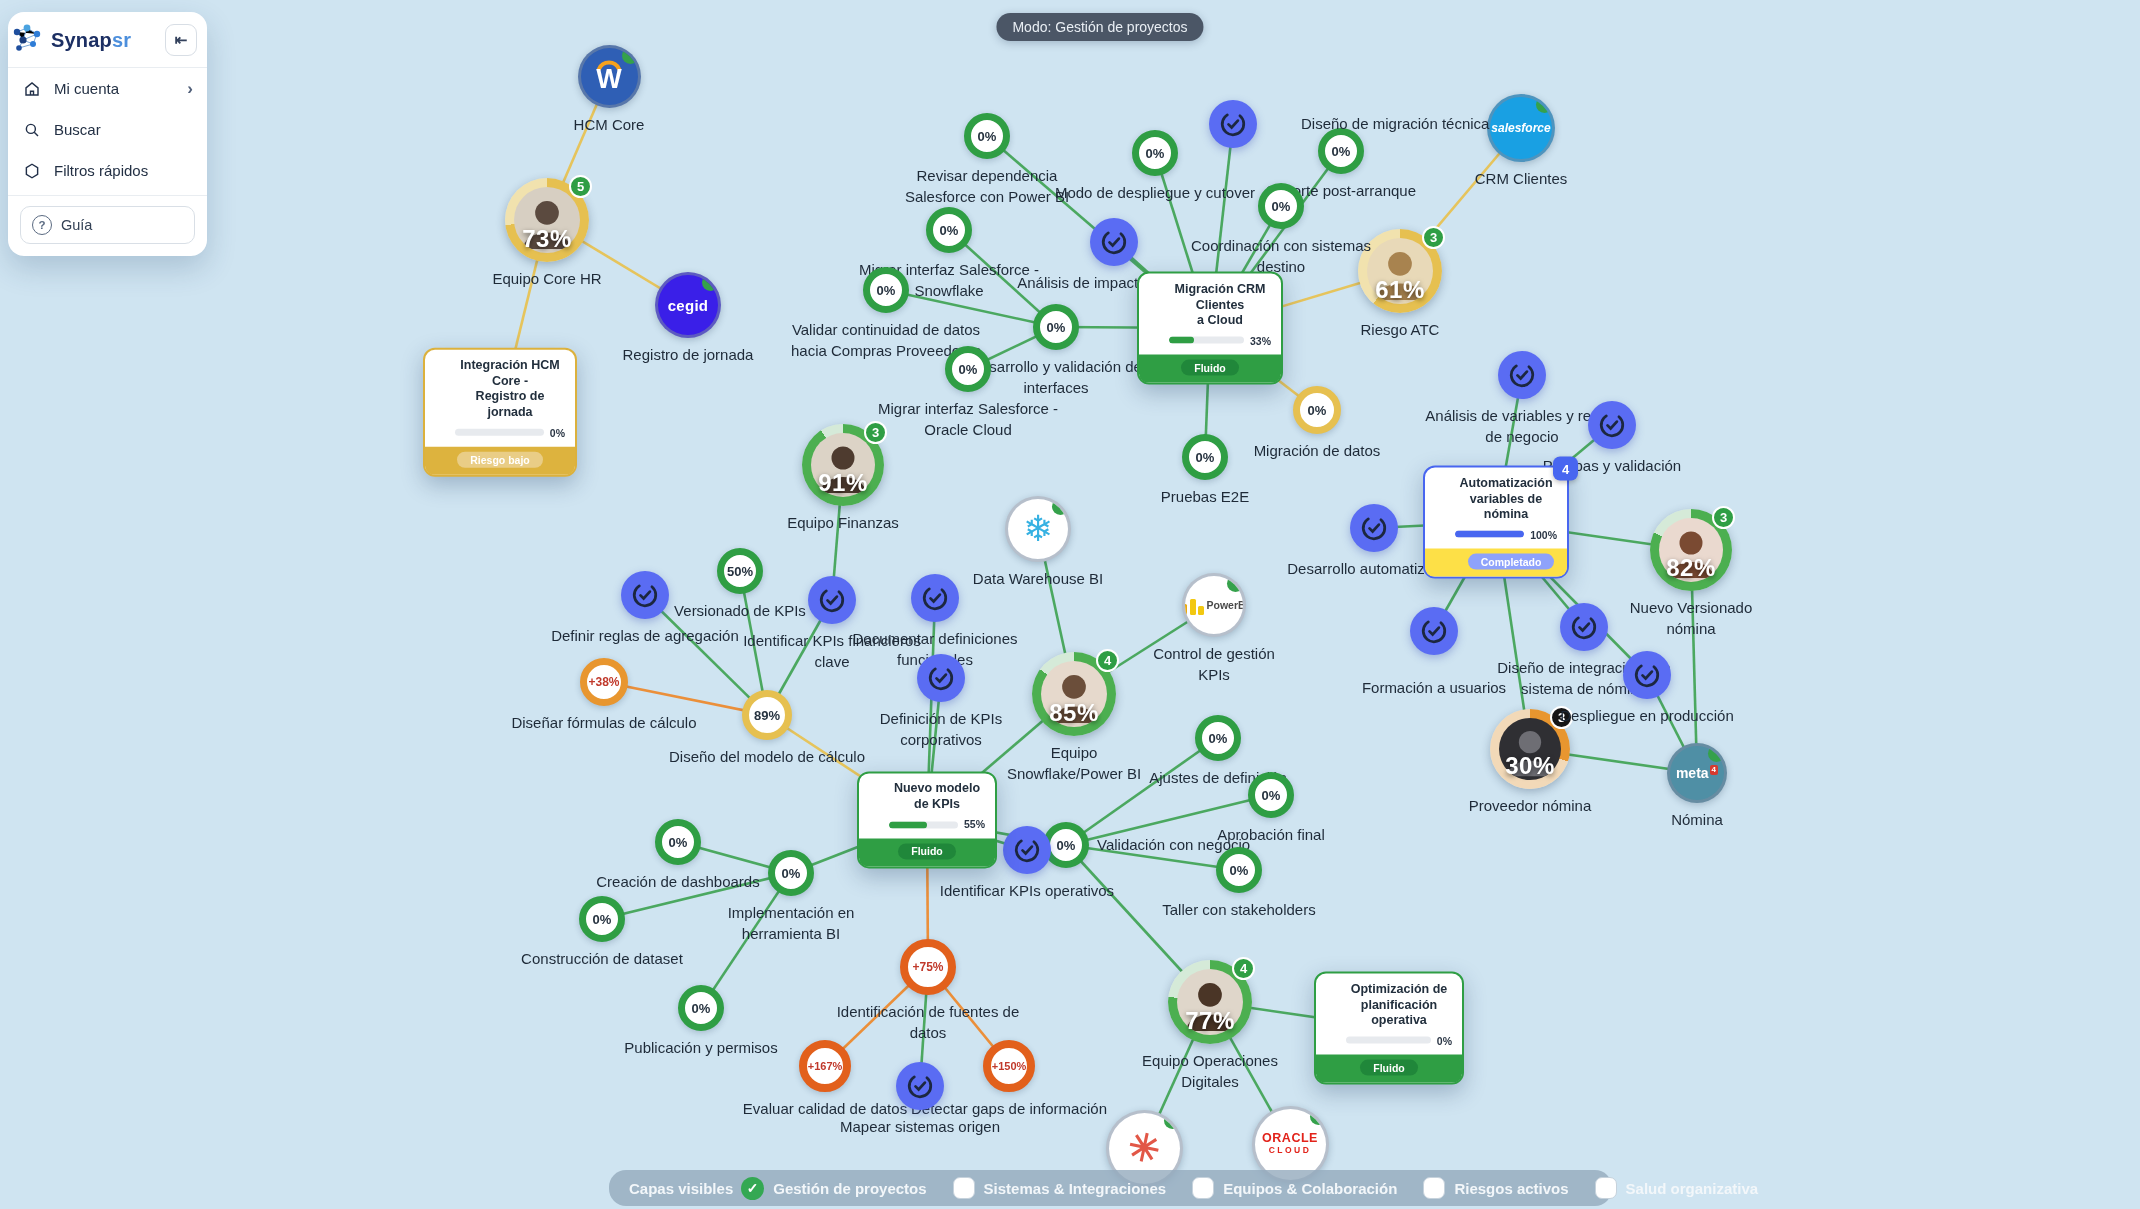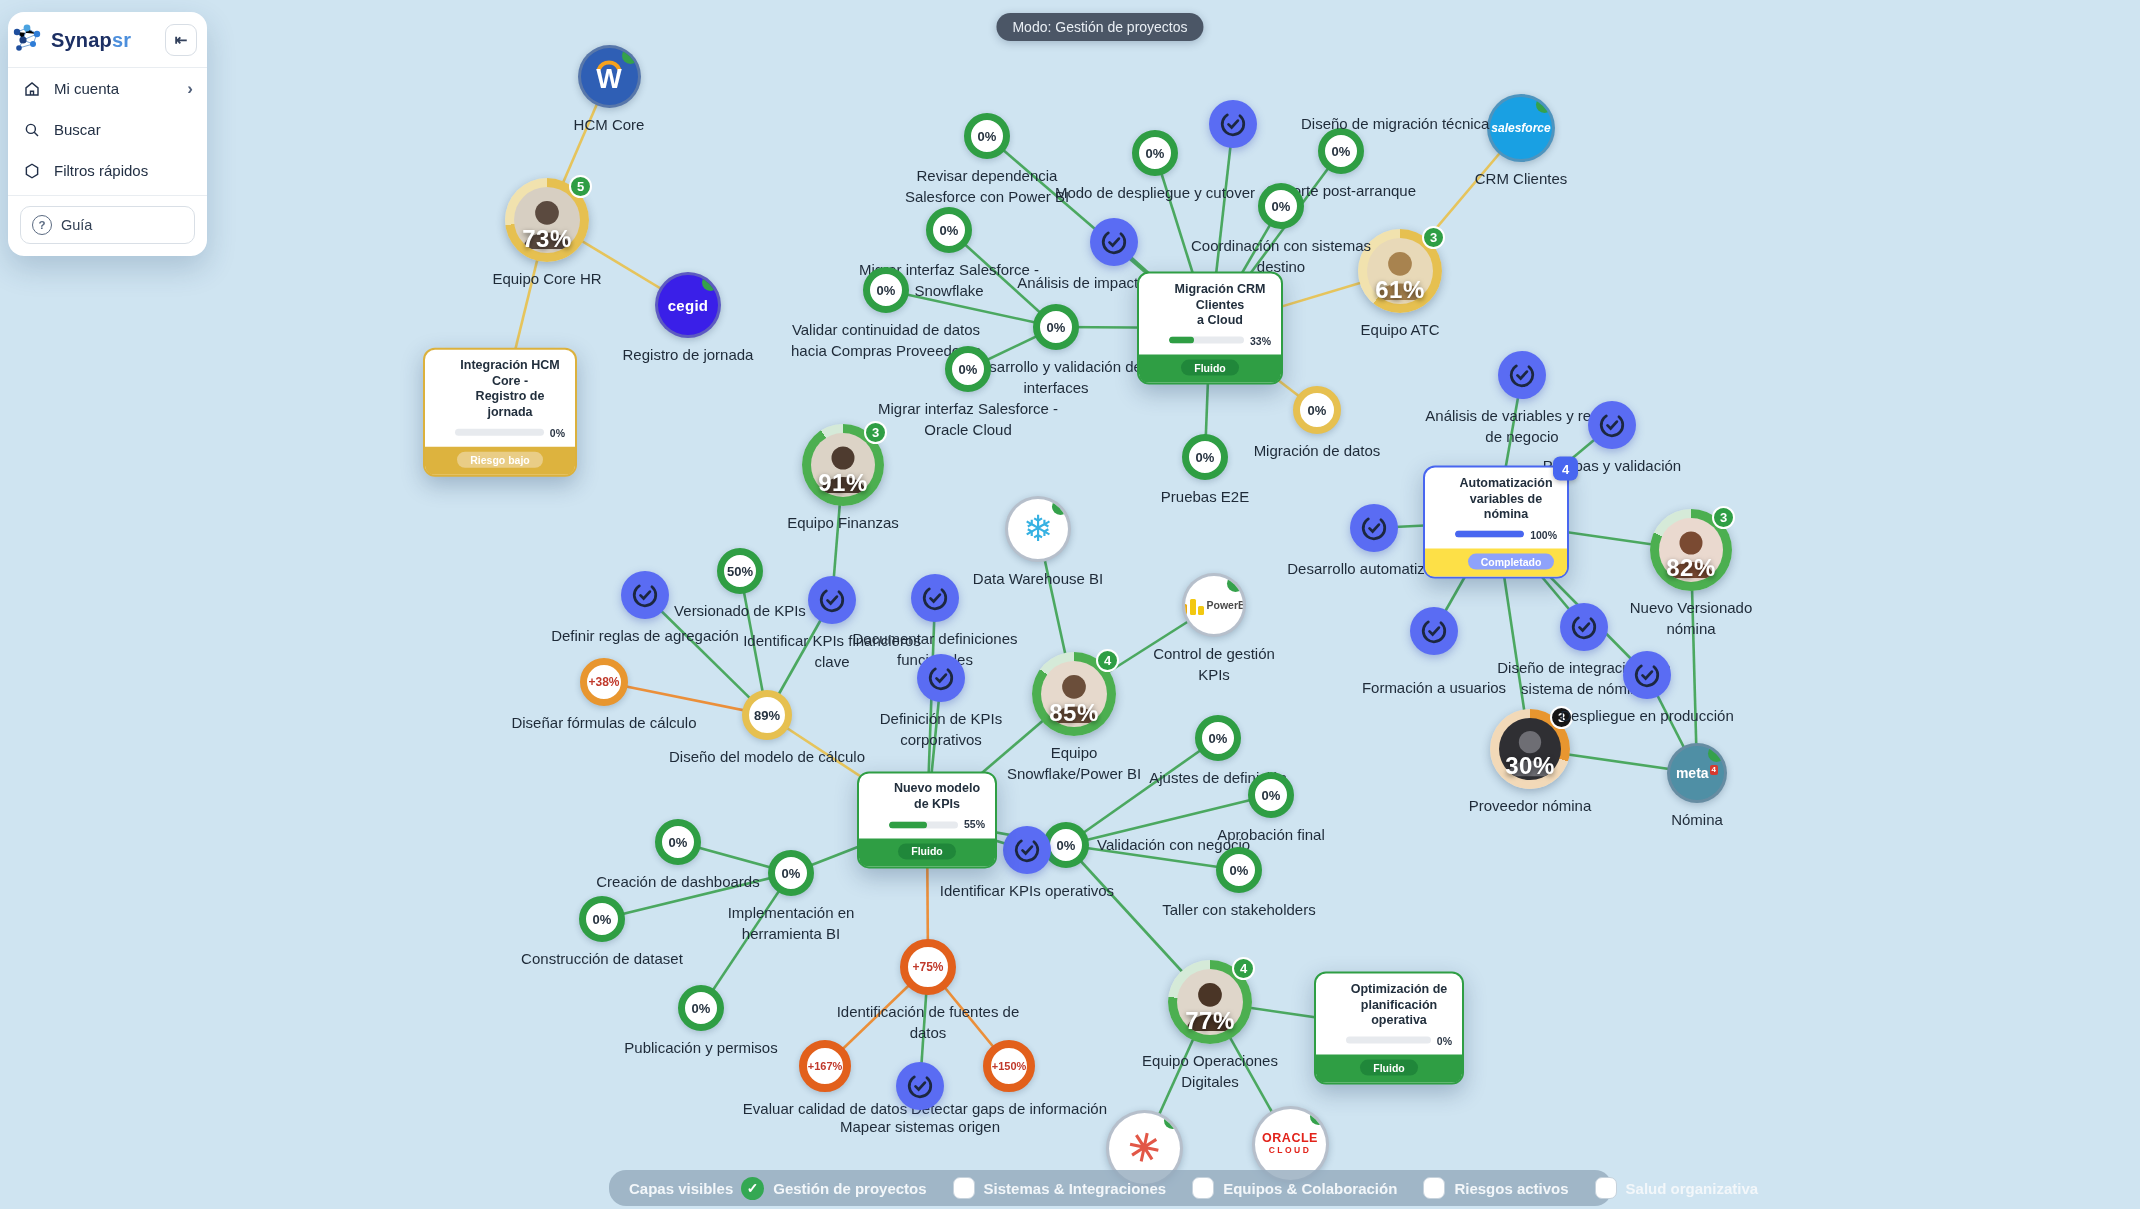--- a/index.html
+++ b/index.html
@@ -251,21 +251,21 @@
       <div class="avatar">
         <svg viewBox="0 0 64 64">
           <rect width="64" height="64" fill="#e8d9b8"></rect>
           <circle cx="32" cy="25" r="11.5" fill="#a8834f"></circle>
           <path d="M9 60 a23 16 0 0 1 46 0 Z" fill="#a8834f"></path>
         </svg>
       </div>
       <div class="pctbig">61%</div>
       <div class="badge" style="background: rgb(47, 158, 68);">3</div>
     </div>
-    <div class="node-label" style="left: 1400px; top: 320px;">Equipo ATC</div>
+    <div class="node-label" style="left: 1400px; top: 320px;">Riesgo ATC</div>
     <div class="node team" style="left: 802px; top: 424px; width: 82px; height: 82px;">
       <div class="ring" style="background: conic-gradient(rgb(76, 175, 80) 91%, rgb(213, 234, 216) 0deg);"></div>
       <div class="avatar">
         <svg viewBox="0 0 64 64">
           <rect width="64" height="64" fill="#dcd3c6"></rect>
           <circle cx="32" cy="25" r="11.5" fill="#4e3b2f"></circle>
           <path d="M9 60 a23 16 0 0 1 46 0 Z" fill="#4e3b2f"></path>
         </svg>
       </div>
       <div class="pctbig">91%</div>

